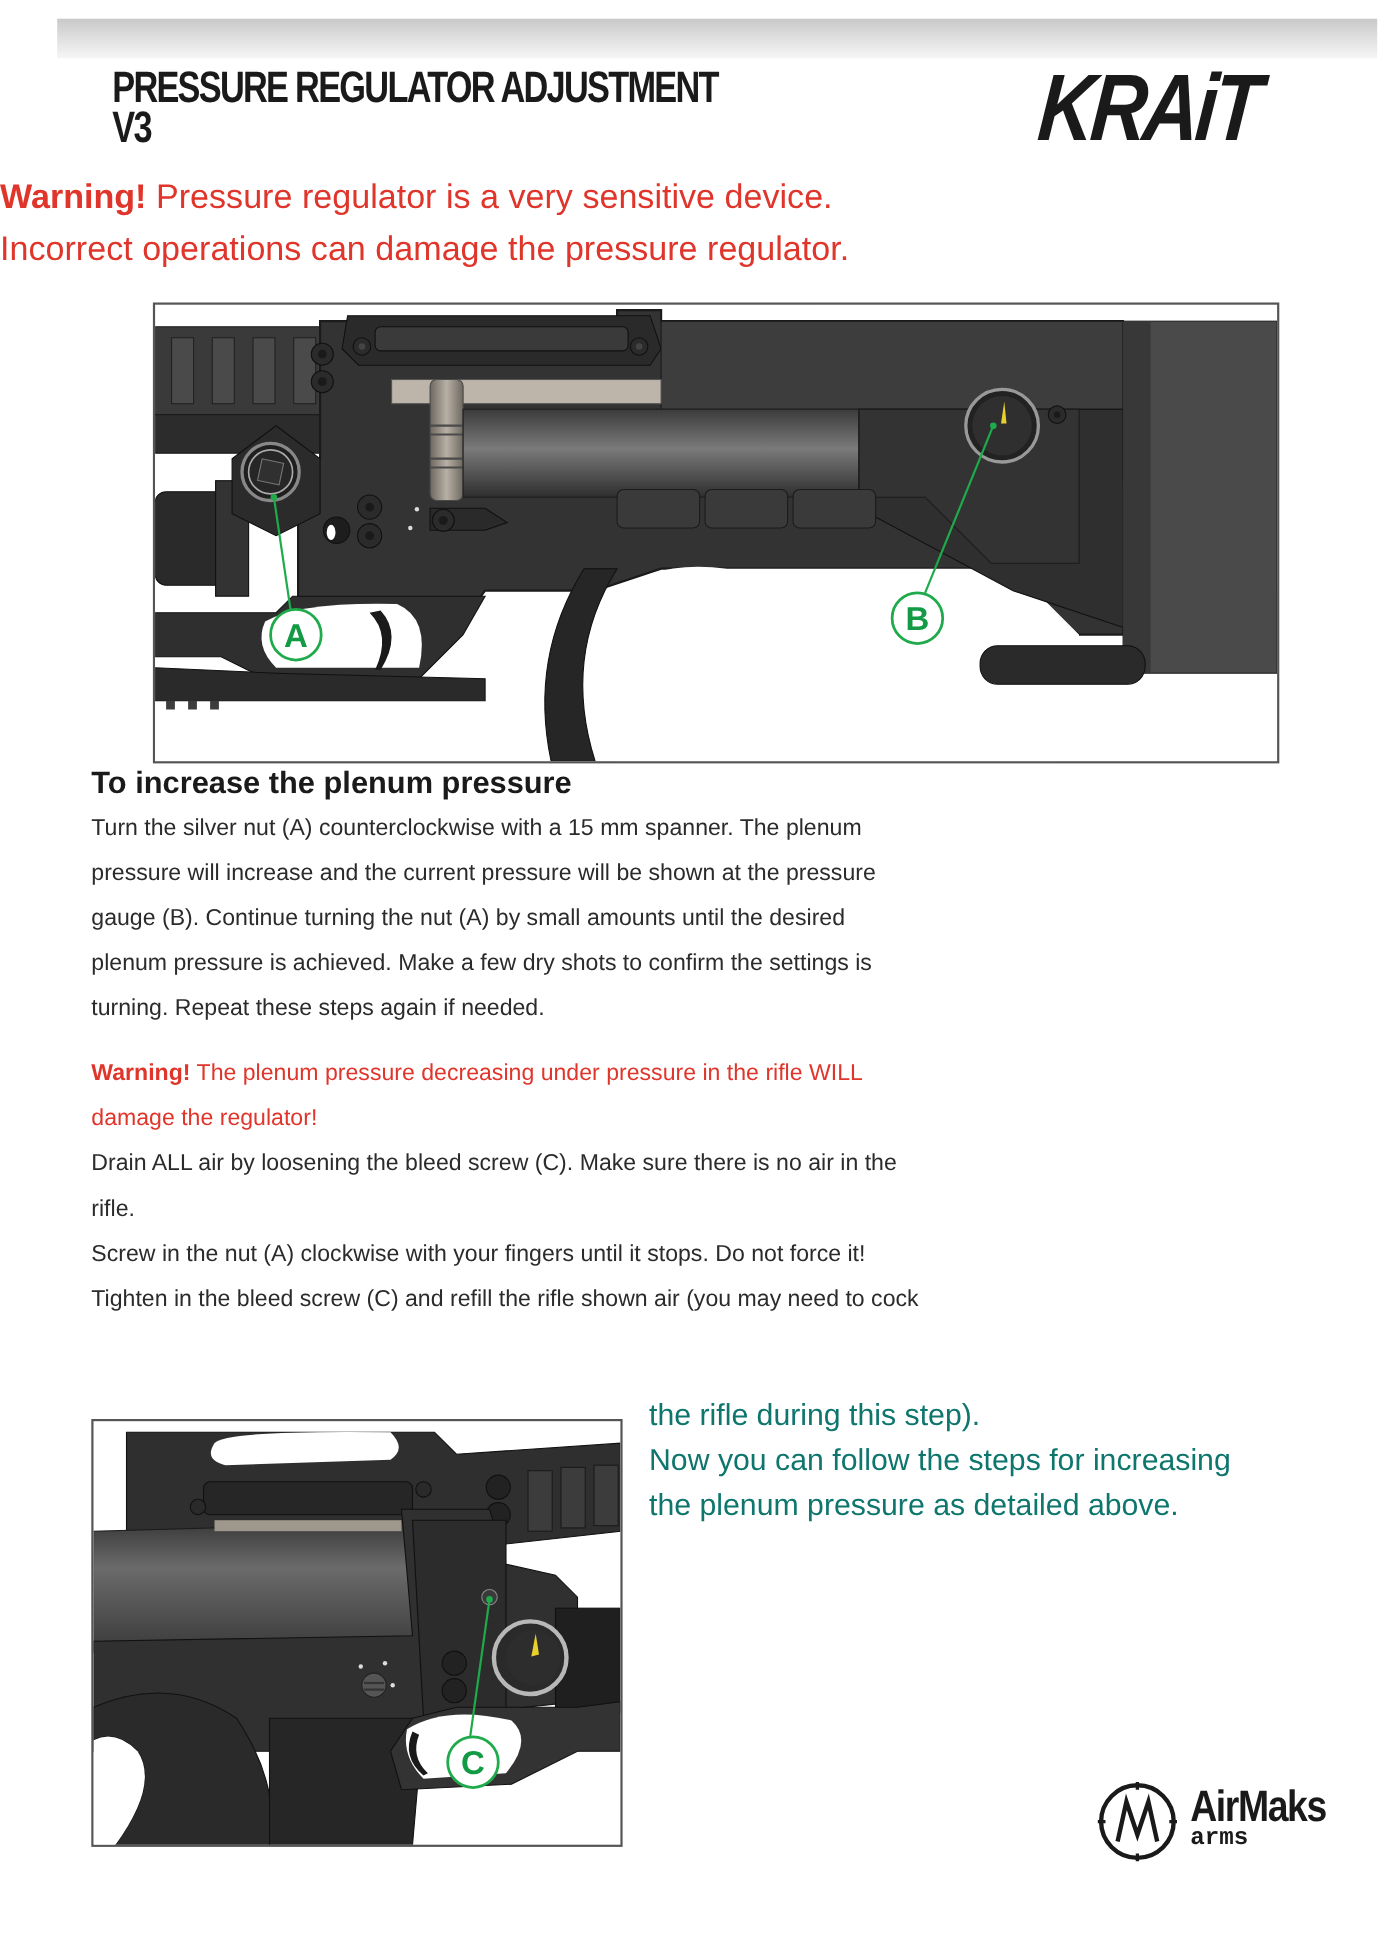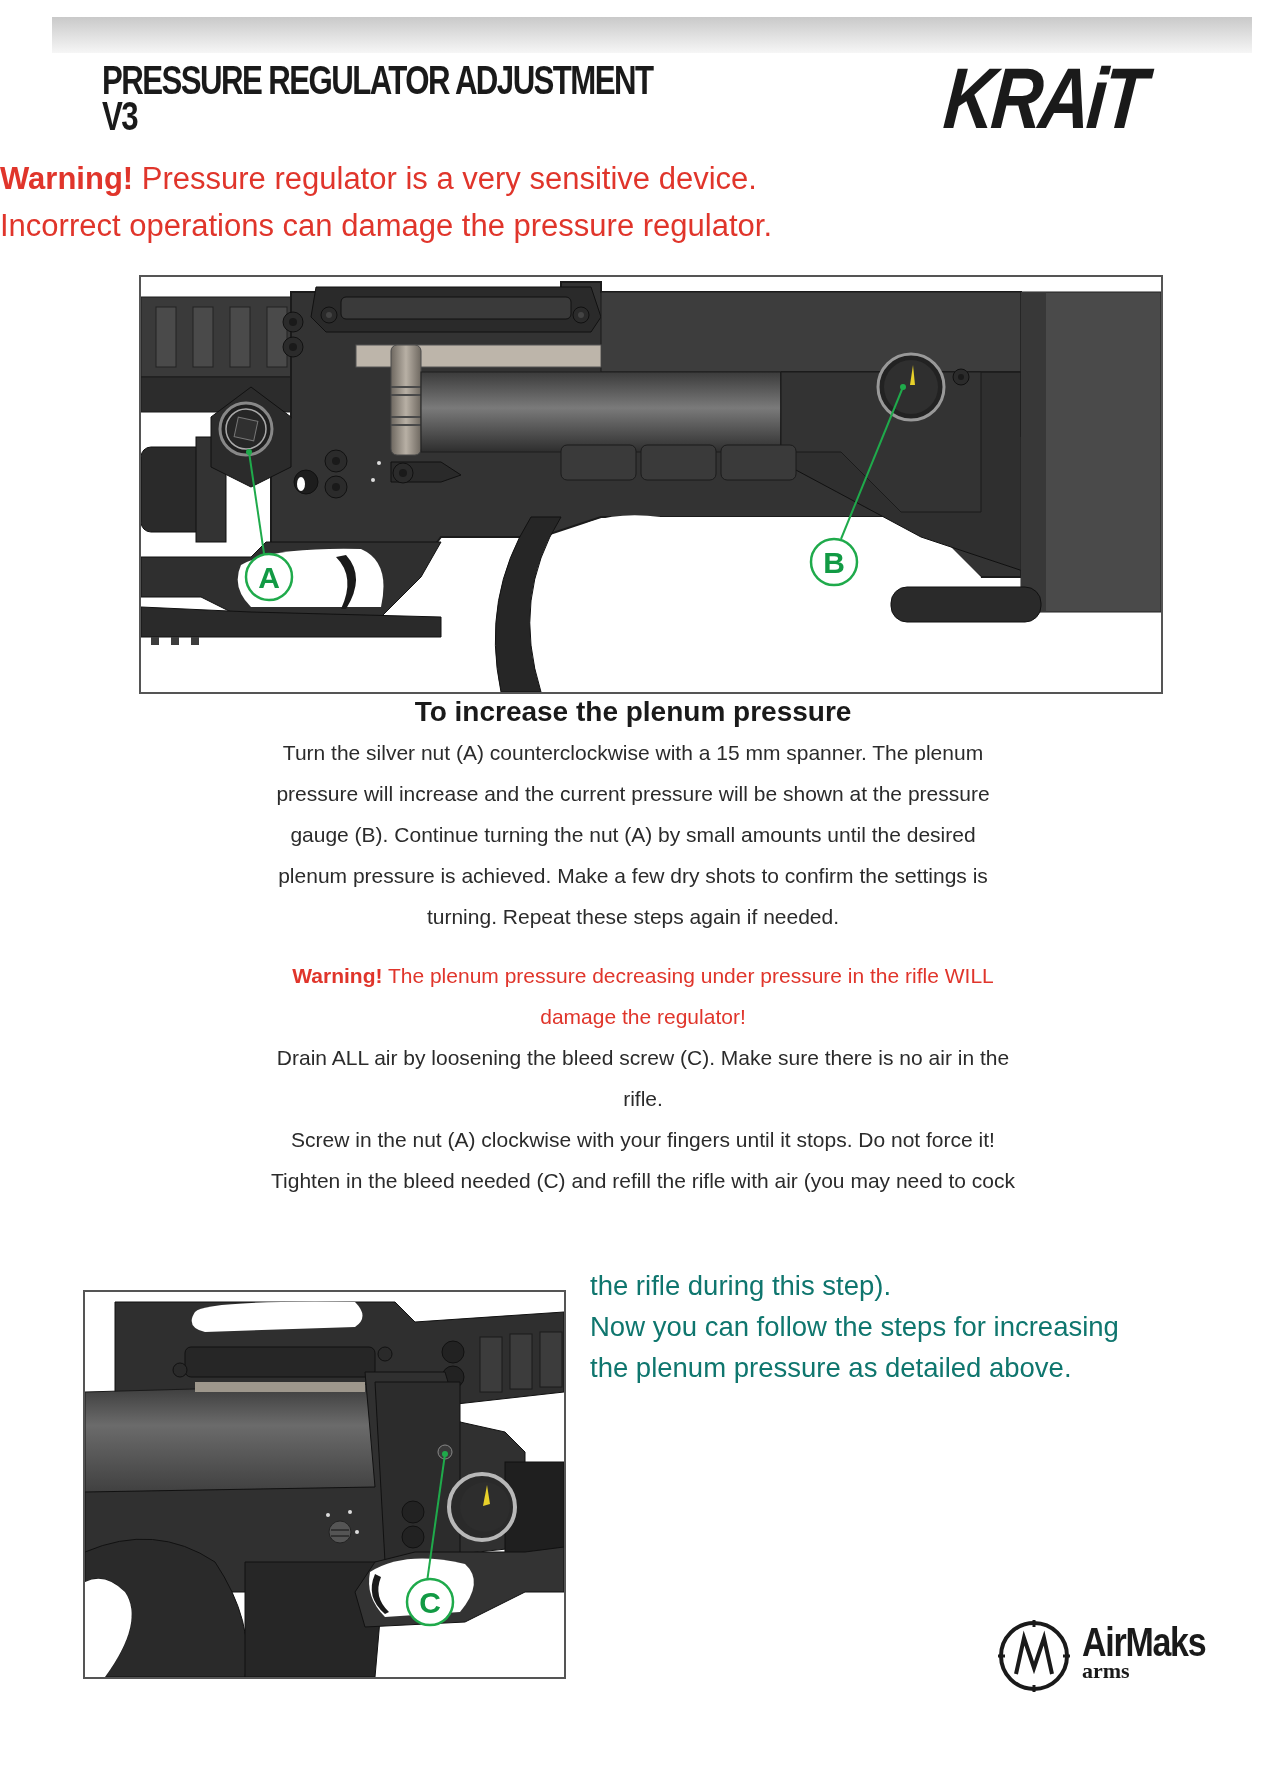--- a/index.html
+++ b/index.html
@@ -9,30 +9,30 @@
   .title { position:absolute; left:102px; top:62px; font-family:"Liberation Sans", sans-serif; font-weight:bold;
     font-size:40px; line-height:36px; letter-spacing:-2px; transform:scaleX(0.78); transform-origin:left top; color:#1a1a1a; }
   .title div { white-space:nowrap; }
   .brand { position:absolute; left:948px; top:58px; font-family:"Liberation Sans", sans-serif; font-weight:bold; font-style:italic;
     font-size:86px; line-height:80px; letter-spacing:-4px; color:#1a1a1a; transform:scaleX(0.82) skewX(-6deg); transform-origin:left top; }
   .warn-top { position:absolute; left:0; top:155px; width:1264px; text-align:left; color:#e0352b;
     font-family:"Liberation Sans", sans-serif; font-size:31px; line-height:47px; }
   .warn-top b { font-weight:bold; }
   .fig { position:absolute; border:2px solid #555; background:#fff; overflow:hidden; box-sizing:border-box; }
   .fig svg { display:block; }
-  .sec { position:absolute; left:83px; font-family:"Liberation Sans", sans-serif; color:#2b2b2b;text-align:center; }
+  .sec { position:absolute; left:83px; font-family:"Liberation Sans", sans-serif; color:#2b2b2b; }
   .sec h2 { margin:0; font-size:28px; line-height:40px; font-weight:bold; color:#1a1a1a; }
   .sec p { margin:0; font-size:21px; line-height:41px; }
   .red { color:#e0352b; }
   .red b { font-weight:bold; }
   .rightcol { position:absolute; left:590px; top:1265px; font-family:"Liberation Sans", sans-serif; font-size:27.5px; line-height:41px; color:#0f766e; }
   .logo { position:absolute; left:996px; top:1618px; width:230px; height:80px; }
   .logo .mark { position:absolute; left:0; top:0; }
   .logo .name { position:absolute; left:86px; top:4px; font-family:"Liberation Sans", sans-serif; font-weight:bold; font-size:40px; line-height:40px; letter-spacing:-1.5px; color:#1a1a1a; transform:scaleX(0.85); transform-origin:left top; }
-  .logo .sub { position:absolute; left:86px; top:42px; font-family:Liberation Serif, serif; font-weight:bold; font-size:22px; line-height:22px; color:#1a1a1a; }
+  .logo .sub { position:absolute; left:86px; top:42px; font-family:Liberation Mono, monospace; font-weight:bold; font-size:22px; line-height:22px; color:#1a1a1a; }
   .callout-label { font-family:"Liberation Sans", sans-serif; font-weight:bold; }
 </style>
 </head>
 <body>
 
 <div class="topband"></div>
 
 <div class="title">
   <div>PRESSURE REGULATOR  ADJUSTMENT</div>
   <div>V3</div>
@@ -175,21 +175,21 @@
   <p>plenum pressure is achieved. Make a few dry shots to confirm the settings is</p>
   <p>turning. Repeat these steps again if needed.</p>
 </div>
 
 <div class="sec" style="top:955px; width:1120px;">
   <p class="red"><b>Warning!</b><span> The plenum pressure decreasing under pressure in the rifle WILL</span></p>
   <p class="red">damage the regulator!</p>
   <p>Drain ALL air by loosening the bleed screw (C). Make sure there is no air in the</p>
   <p>rifle.</p>
   <p>Screw in the nut (A) clockwise with your fingers until it stops. Do not force it!</p>
-  <p>Tighten in the bleed needed (C) and refill the rifle with air (you may need to cock</p>
+  <p>Tighten in the bleed screw (C) and refill the rifle shown air (you may need to cock</p>
 </div>
 
 <div class="fig" style="left:83px; top:1290px; width:483px; height:389px;">
   <svg width="479" height="385" viewBox="0 0 479 385">
     <defs>
       <linearGradient id="tube2" x1="0" y1="0" x2="0" y2="1">
         <stop offset="0" stop-color="#3a3a3a"></stop>
           <stop offset="0.35" stop-color="#6b6b6b"></stop>
           <stop offset="1" stop-color="#3a3a3a"></stop>
       </linearGradient>

